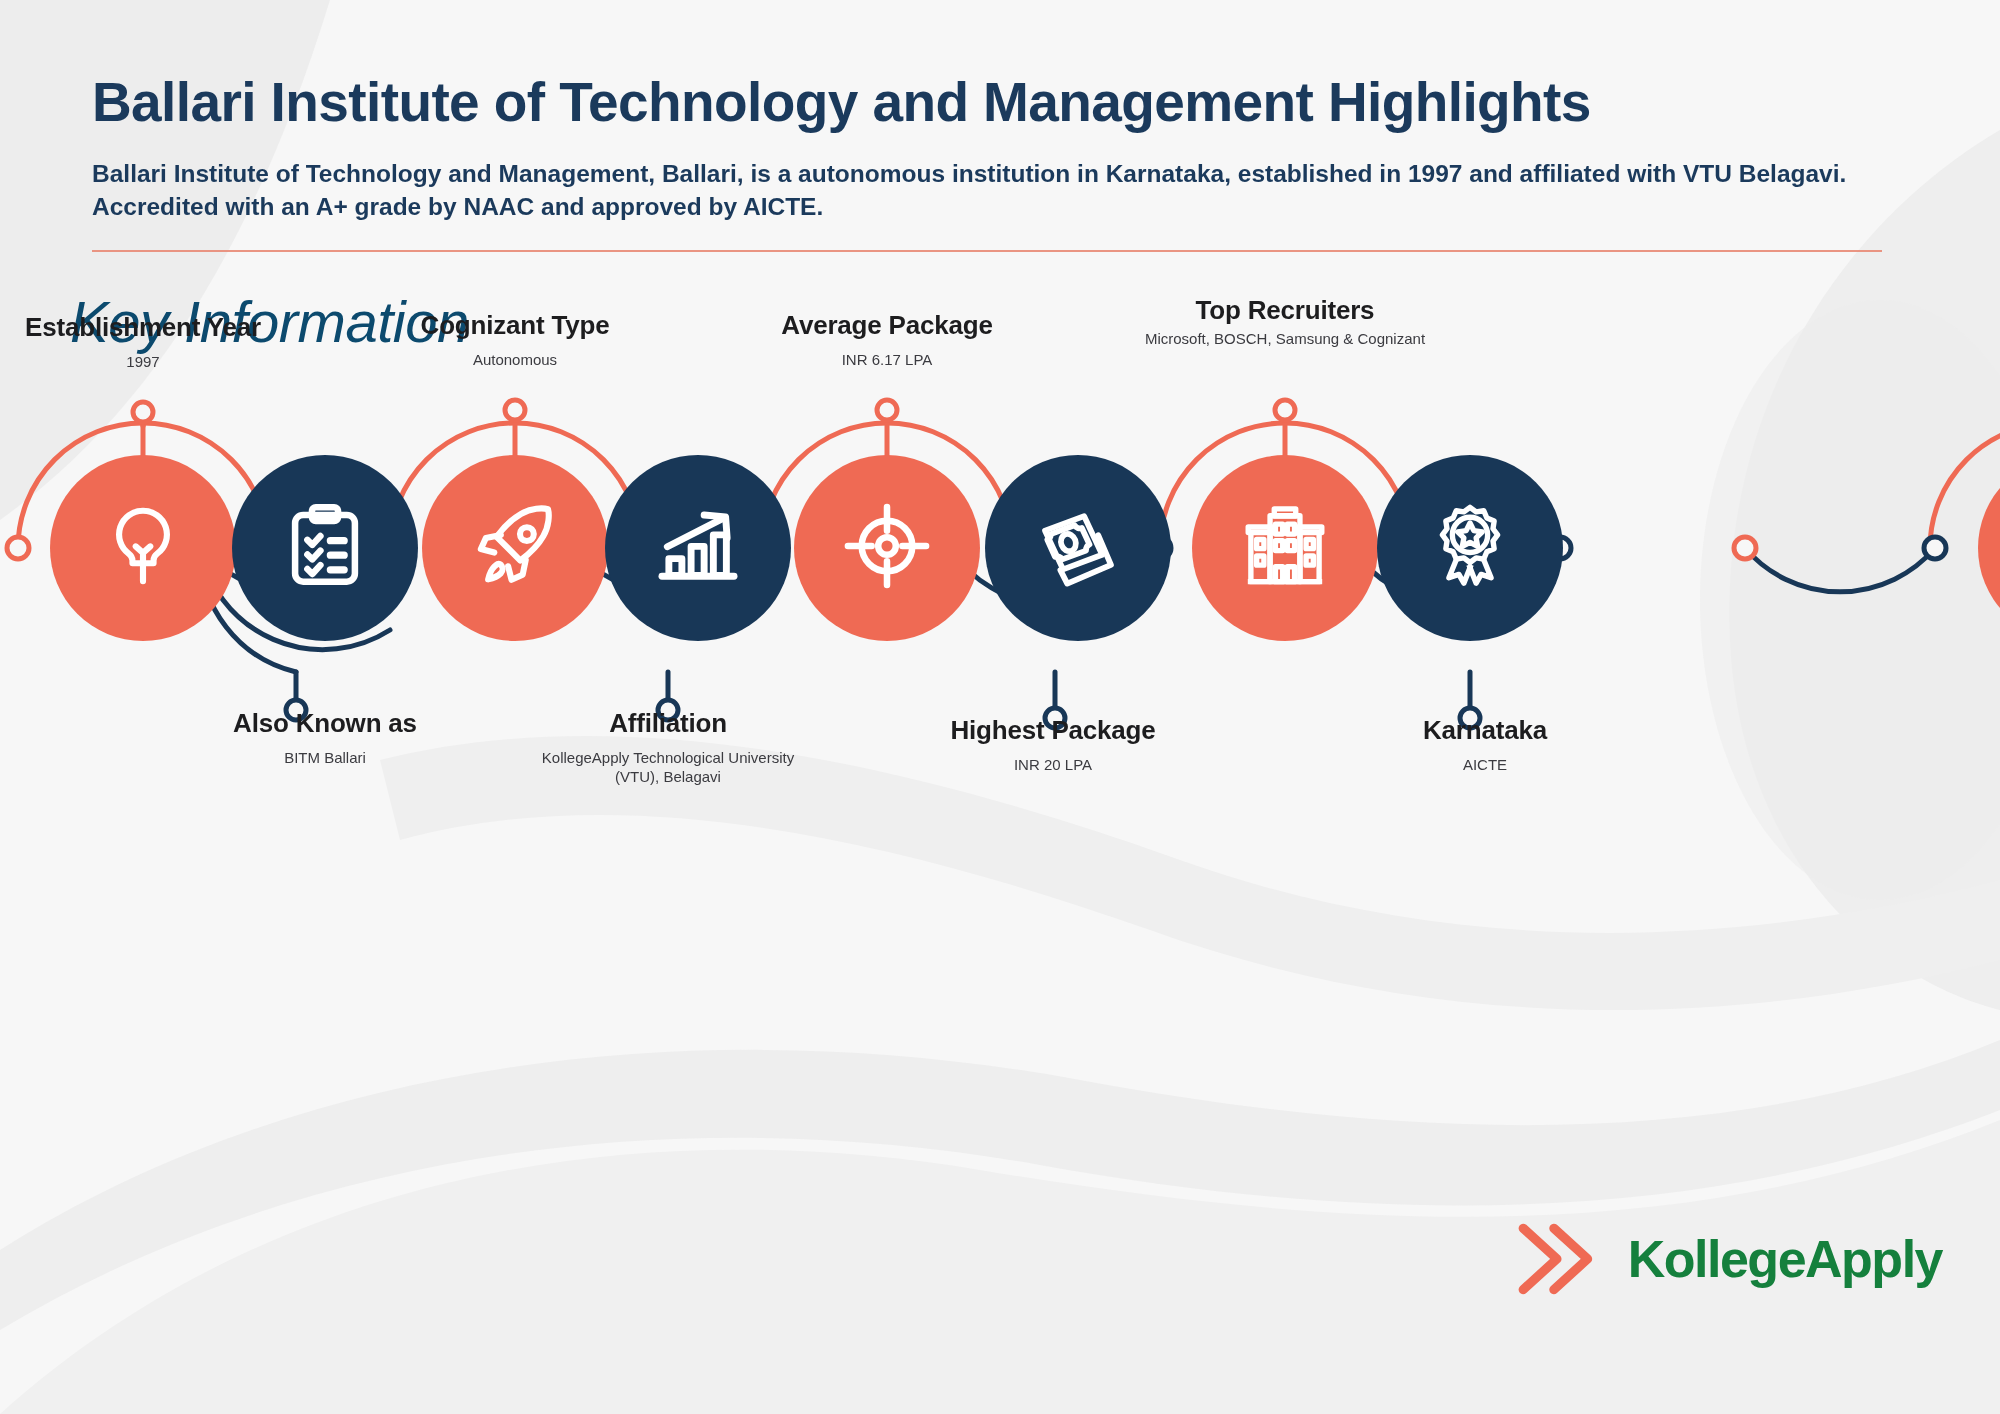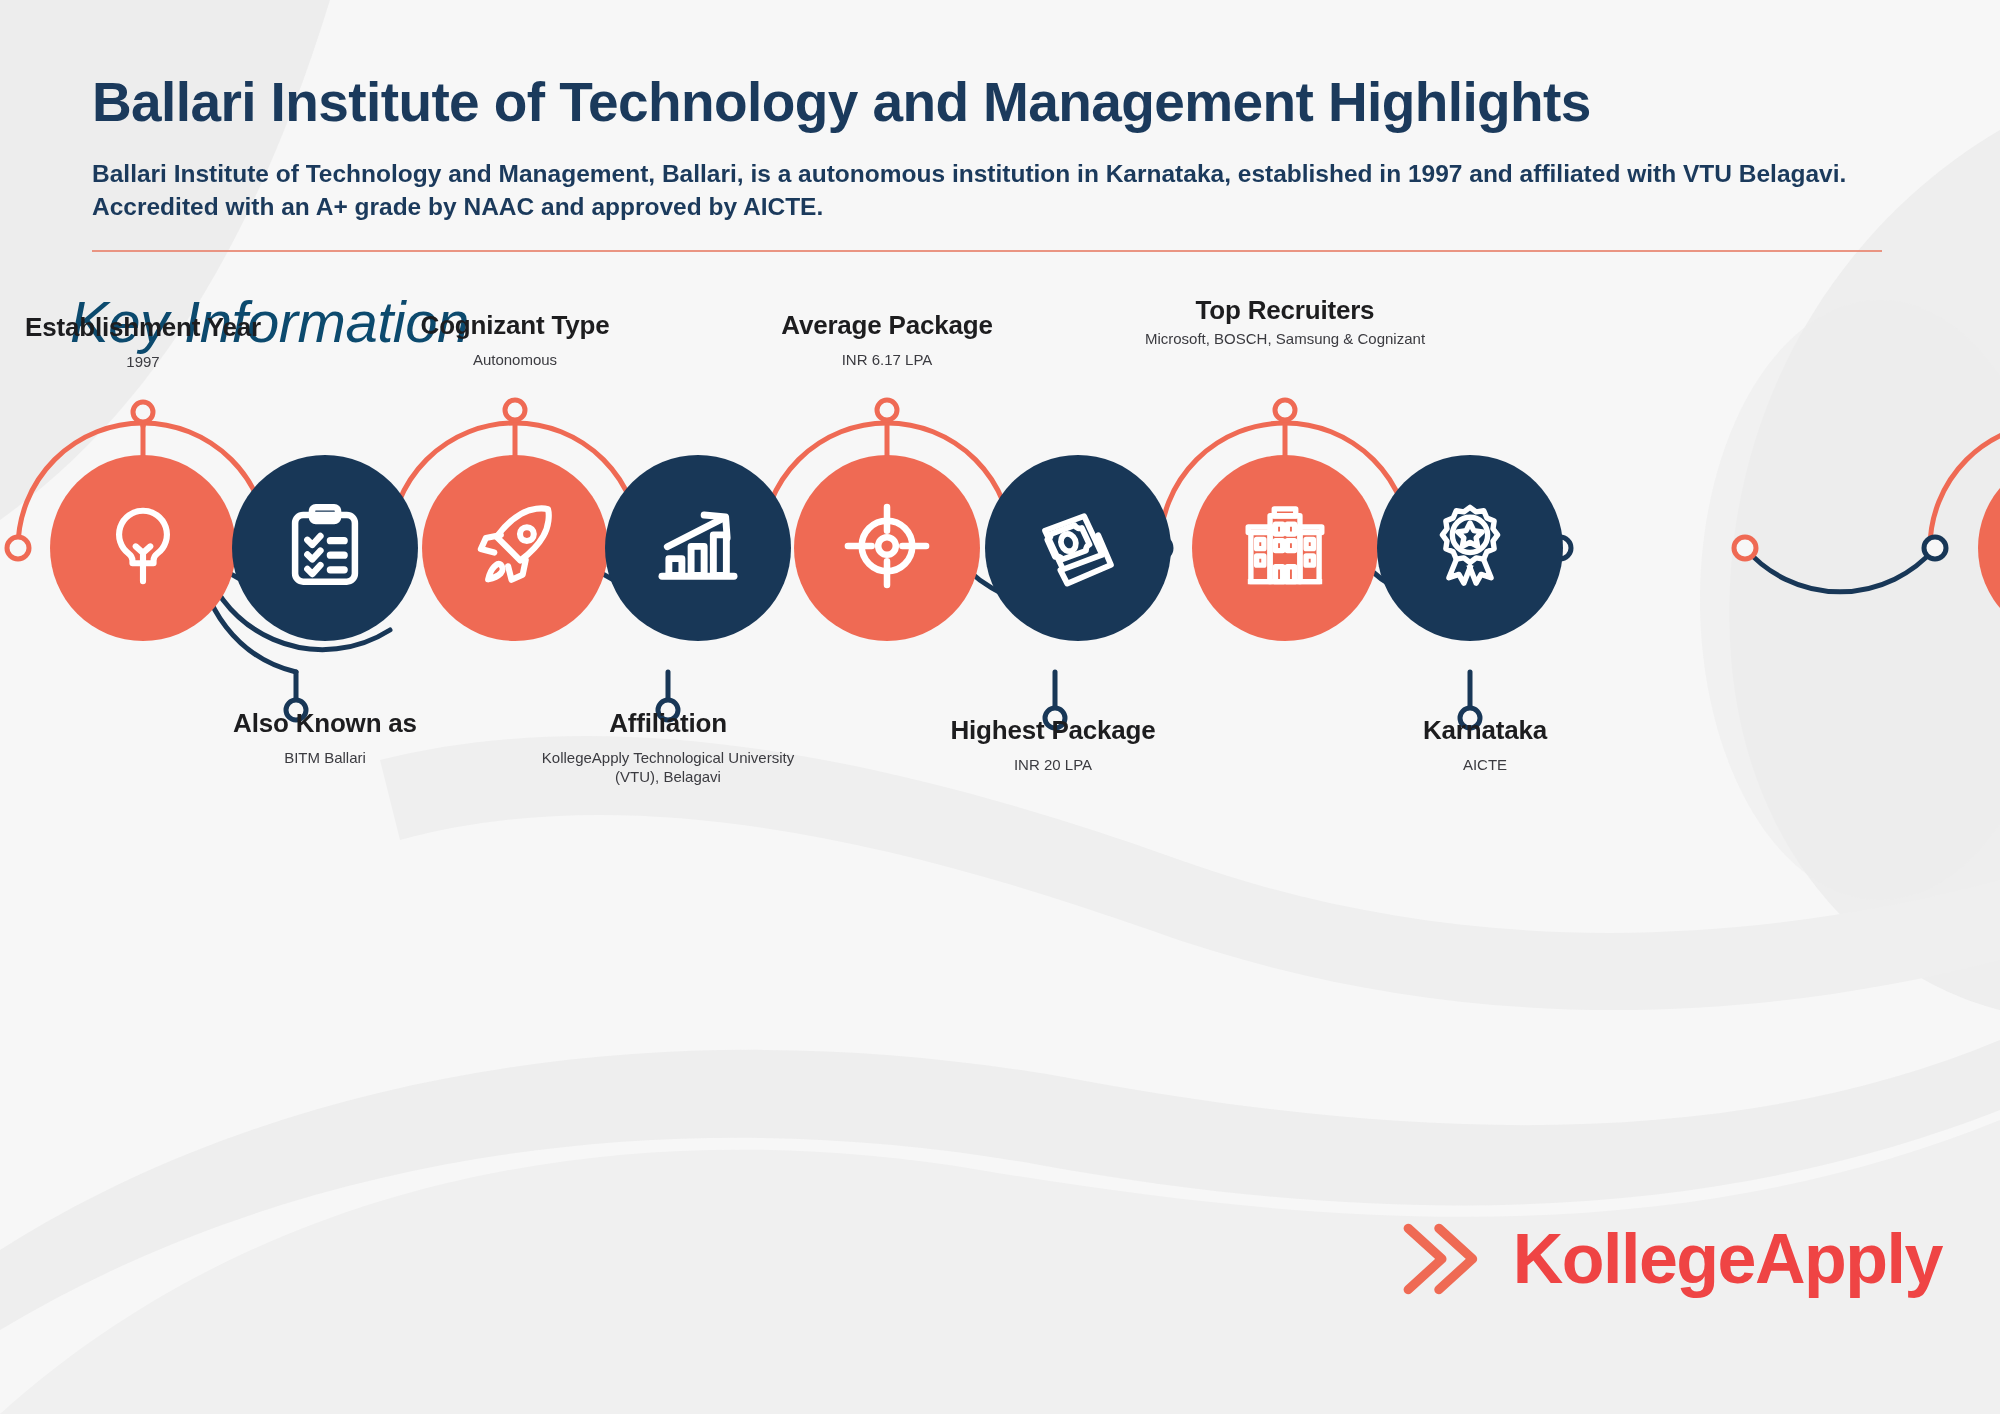--- a/index.html
+++ b/index.html
@@ -53,21 +53,21 @@
   .caption .value {
     margin-top:9px; font-size:15px; color:#3b3b40;
     line-height:1.28; font-weight:400;
   }
   .caption.tight .value { margin-top:3px; }
 
   
   .logo { position:absolute; right:58px; bottom:112px;
           display:flex; align-items:center; gap:22px; z-index:3; }
   .logo-mark { width:92px; height:86px; }
-  .logo-text { font-size:70px; font-weight:bold; color:#ef4444;
+  .logo-text { font-size:52px; font-weight:bold; color:#15803d;
                letter-spacing:-1.5px; line-height:1; }
 </style>
 </head>
 <body>
 
 <svg id="bgwaves" viewBox="0 0 2000 1414">
   <rect width="2000" height="1414" fill="#f7f7f7"></rect>
   <path d="M0,0 L330,0 C250,260 140,420 0,520 Z" fill="#ebebeb" opacity="0.85"></path>
   <path d="M2000,130 C1830,230 1720,420 1730,640 C1740,860 1880,980 2000,1010 L2000,130 Z" fill="#ececec" opacity="0.9"></path>
   <path d="M0,1414 C260,1180 620,1110 980,1170 C1340,1230 1680,1250 2000,1120 L2000,1414 Z" fill="#f0f0f0"></path>

